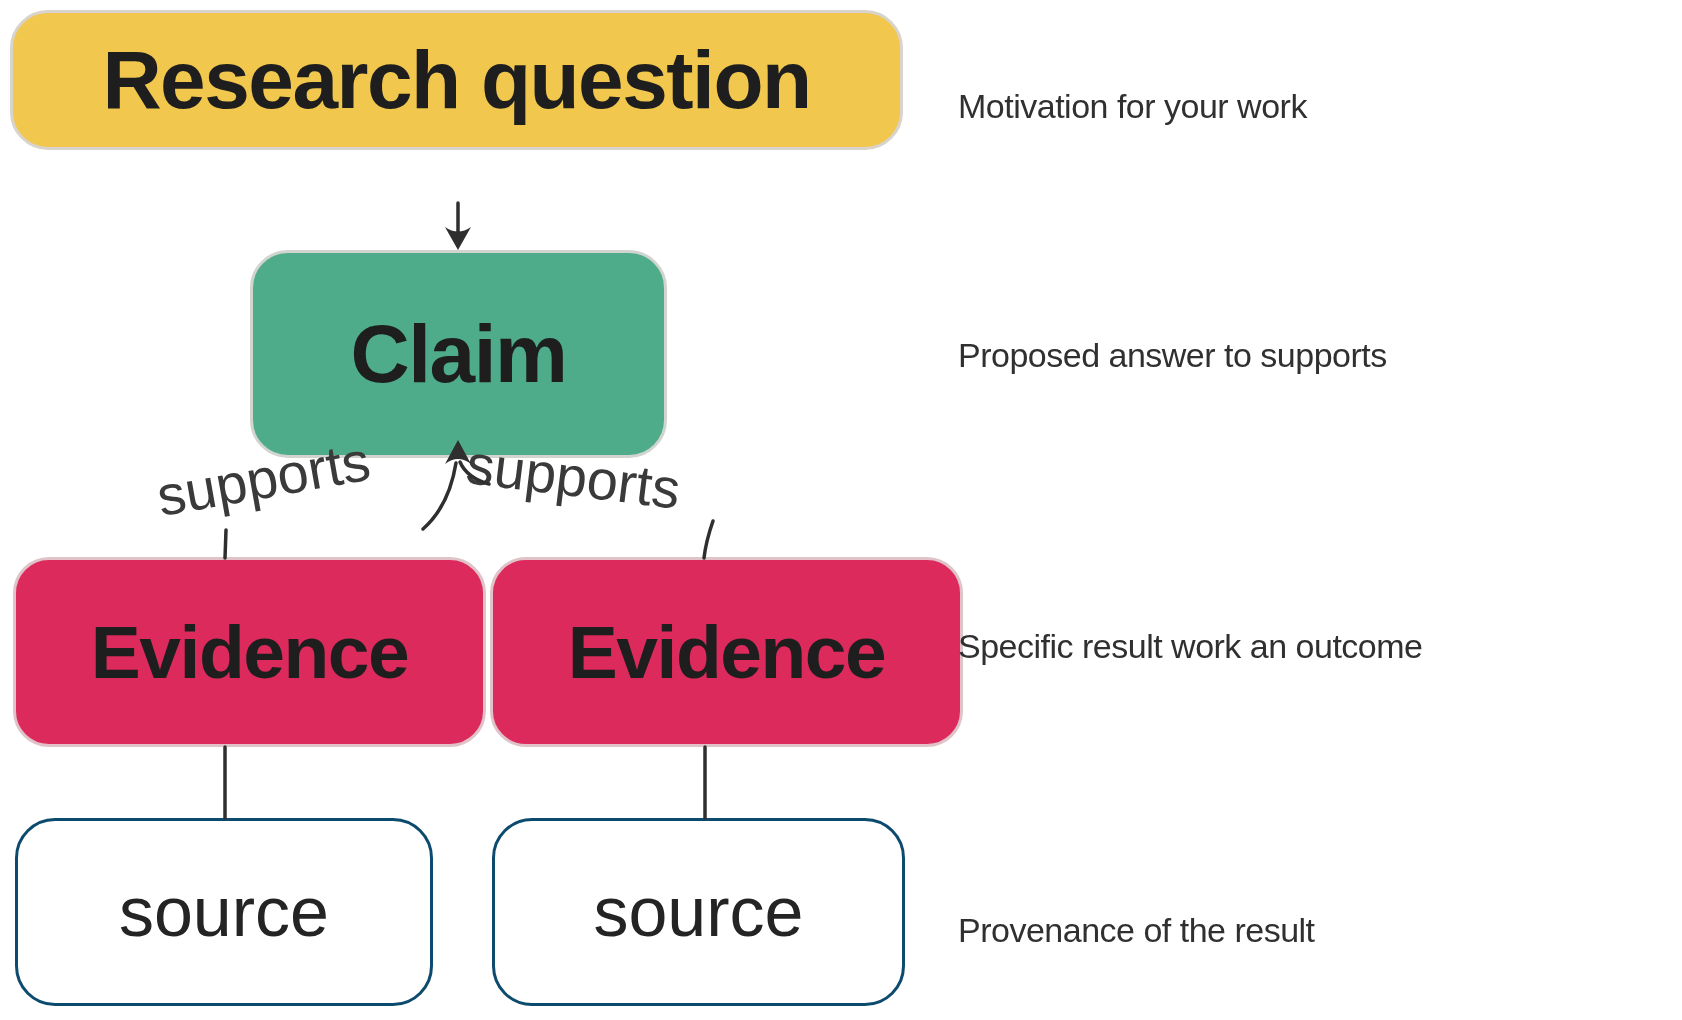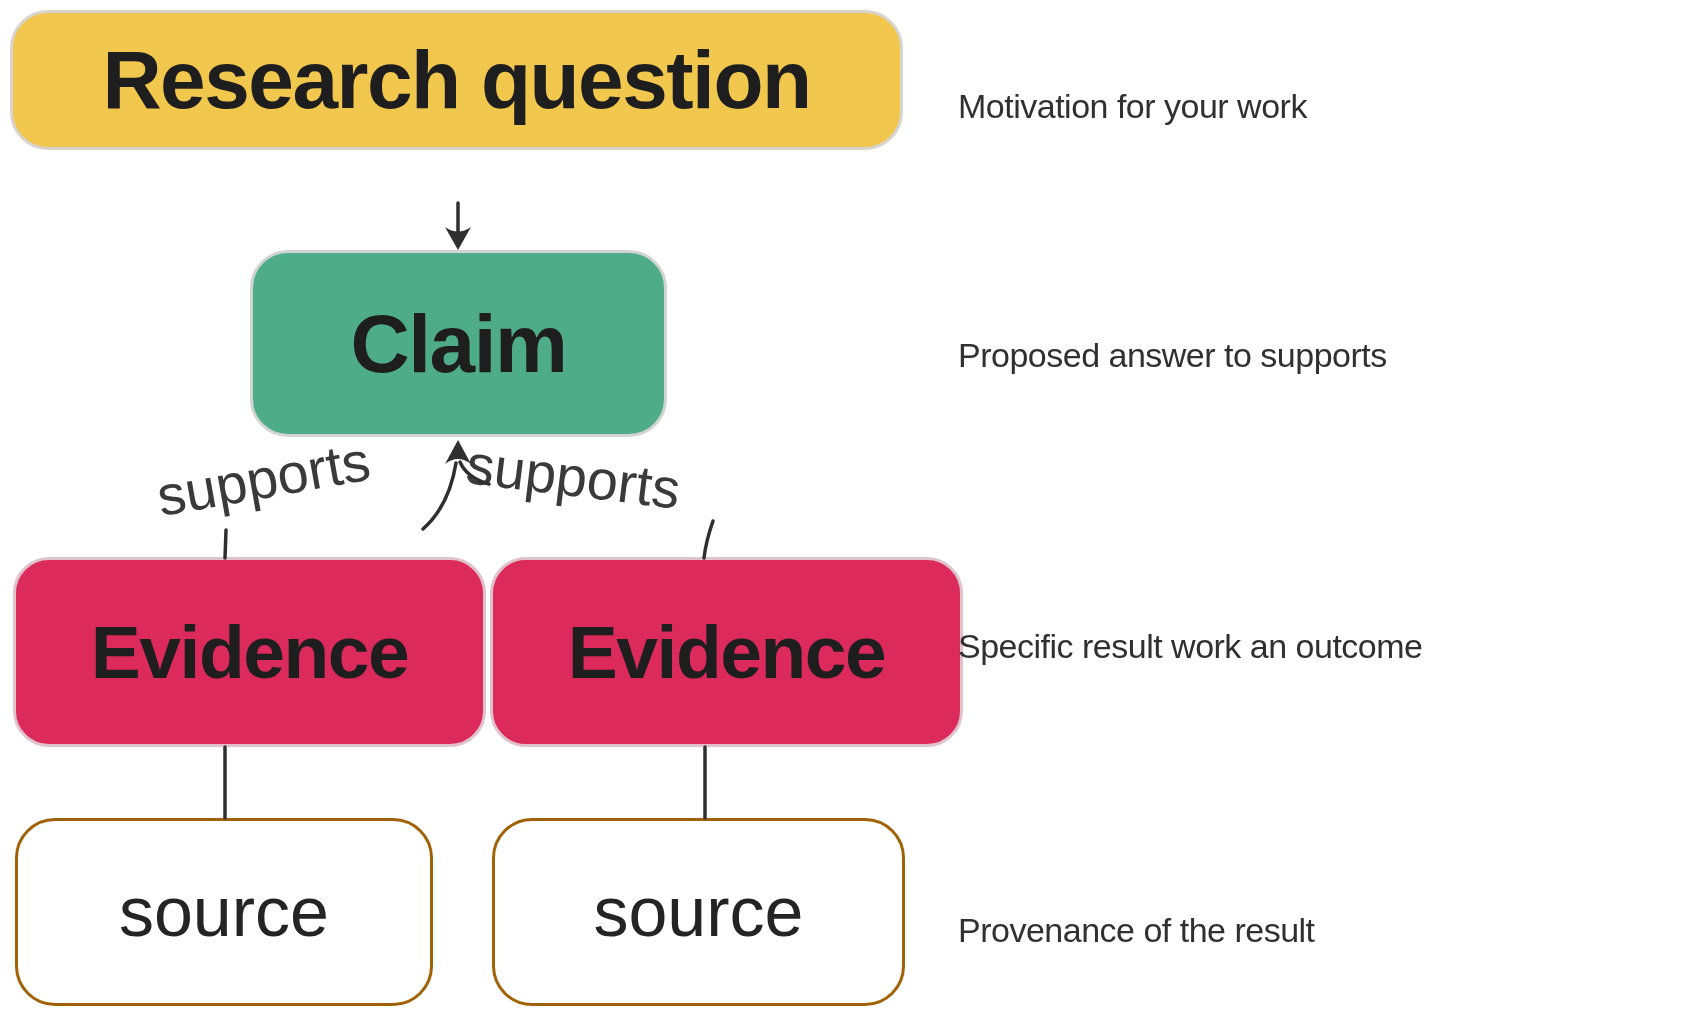--- a/index.html
+++ b/index.html
@@ -35,38 +35,38 @@
     letter-spacing: -1.5px;
     white-space: nowrap;
   }
   #node-research-question {
     left: 10px; top: 10px; width: 893px; height: 140px;
     background: var(--research-question-fill);
     border: 3px solid #d9d3cd;
   }
   #node-research-question .label { font-size: 82px; }
   #node-claim {
-    left: 250px; top: 250px; width: 417px; height: 187px;
+    left: 250px; top: 250px; width: 417px; height: 208px;
     background: var(--claim-fill);
     border: 3px solid #d2d4cf;
   }
   #node-claim .label { font-size: 82px; }
   #node-evidence-1, #node-evidence-2 {
     top: 557px; width: 473px; height: 190px;
     background: var(--evidence-fill);
     border: 3px solid #dfc3c8;
     border-radius: 36px;
   }
   #node-evidence-1 { left: 13px; }
   #node-evidence-2 { left: 490px; }
   #node-evidence-1 .label, #node-evidence-2 .label { font-size: 75px; }
   #node-source-1, #node-source-2 {
     top: 818px; width: 418px; height: 188px;
     background: var(--source-fill);
-    border: 3px solid #a16207;
+    border: 3px solid #0c4a6e;
     border-radius: 40px;
   }
   #node-source-1 { left: 15px; }
   #node-source-2 { left: 492px; width: 413px; }
   #node-source-1 .label, #node-source-2 .label {
     font-weight: 400;
     font-size: 70px;
     letter-spacing: 0;
     color: #242424;
   }

